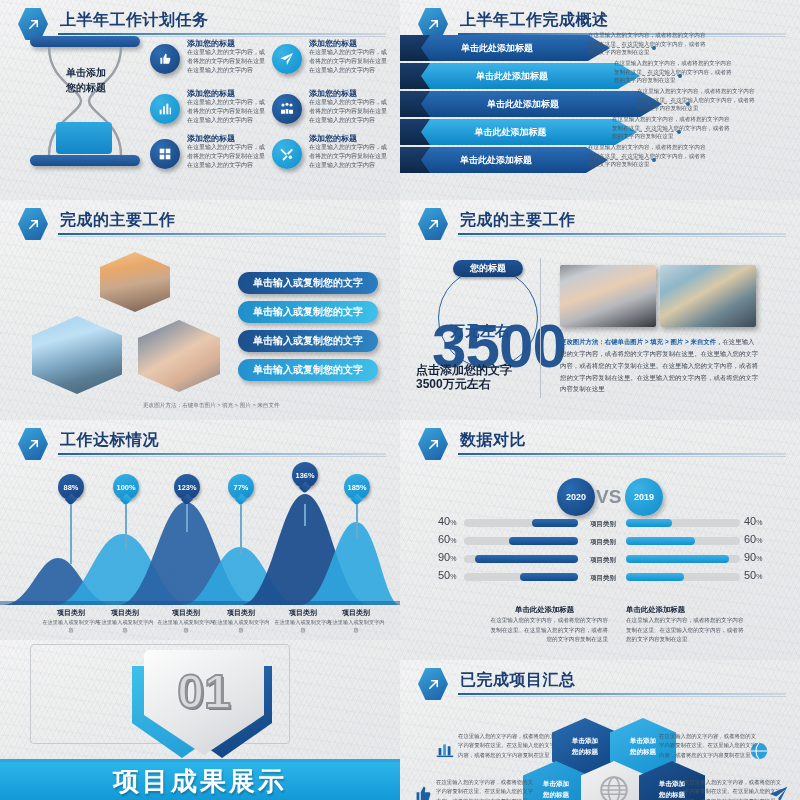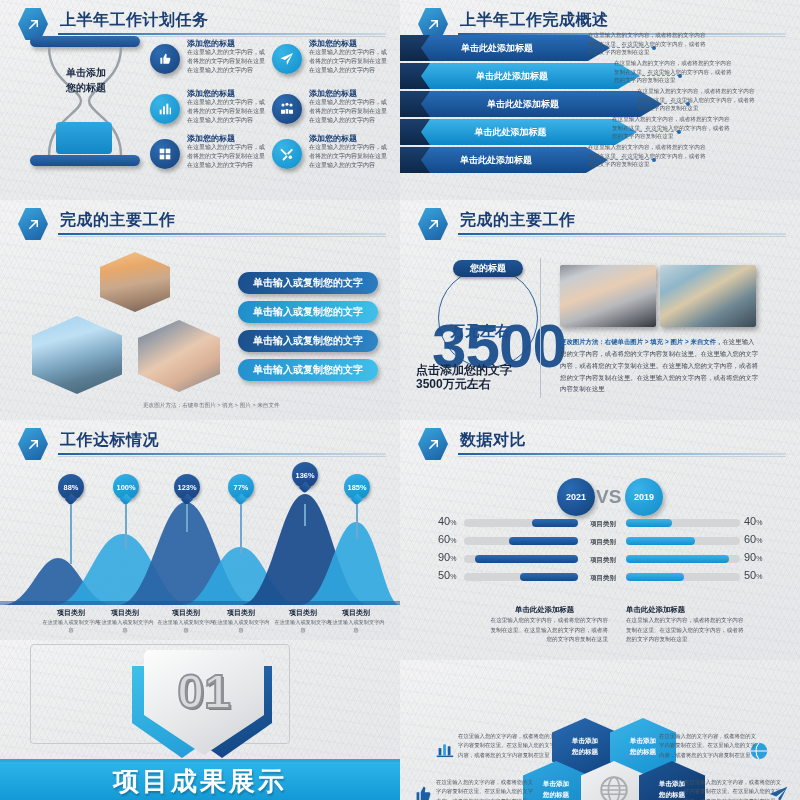--- a/index.html
+++ b/index.html
@@ -499,21 +499,21 @@
   <div class="hdr">
     <div class="hexbadge">
       <svg viewBox="0 0 24 24">
           <path d="M6 18 L17 7 M9 6 h9 v9" stroke="#fff" stroke-width="2.4" fill="none" stroke-linecap="round"></path>
         </svg>
     </div>
     <div class="hdr-title">数据对比</div>
     <div class="hdr-rule"></div>
   </div>
 
-  <div class="yearcirc yc-2020" style="left:157px; top:58px;">2021</div>
+  <div class="yearcirc yc-2020" style="left:157px; top:58px;">2020</div>
   <div class="vslbl" style="left:196px; top:66px;">VS</div>
   <div class="yearcirc yc-2019" style="left:225px; top:58px;">2019</div>
 
   <div class="pct" style="left:38px; top:95px;">40<i>%</i></div>
   <div class="track" style="left:64px; top:99px; width:114px;">
     <div class="fillbar fb-dark" style="right:0; width:46px;"></div>
     </div>
   <div class="midlbl" style="left:180px; top:100px;">项目类别</div>
   <div class="track" style="left:226px; top:99px; width:114px;">
     <div class="fillbar fb-light" style="left:0; width:46px;"></div>
@@ -564,20 +564,29 @@
     <div class="shield sh-main"></div>
     <div class="sh-num">01</div>
   </div>
   <div class="banner-cap"></div>
   <div class="banner">
     <span class="bt">项目成果展示</span>
   </div>
 </div>
 
 <div class="slide p8">
+  <div class="hdr">
+    <div class="hexbadge">
+      <svg viewBox="0 0 24 24">
+          <path d="M6 18 L17 7 M9 6 h9 v9" stroke="#fff" stroke-width="2.4" fill="none" stroke-linecap="round"></path>
+        </svg>
+    </div>
+    <div class="hdr-title">已完成项目汇总</div>
+    <div class="hdr-rule"></div>
+  </div>
 
   <div class="hx hx-d1" style="left:152px; top:58px;">
     <div><span>单击添加</span><br>
          <span>您的标题</span></div>
   </div>
   <div class="hx hx-l1" style="left:210px; top:58px;">
     <div><span>单击添加</span><br>
          <span>您的标题</span></div>
   </div>
   <div class="hx hx-l2" style="left:123px; top:101px;">

